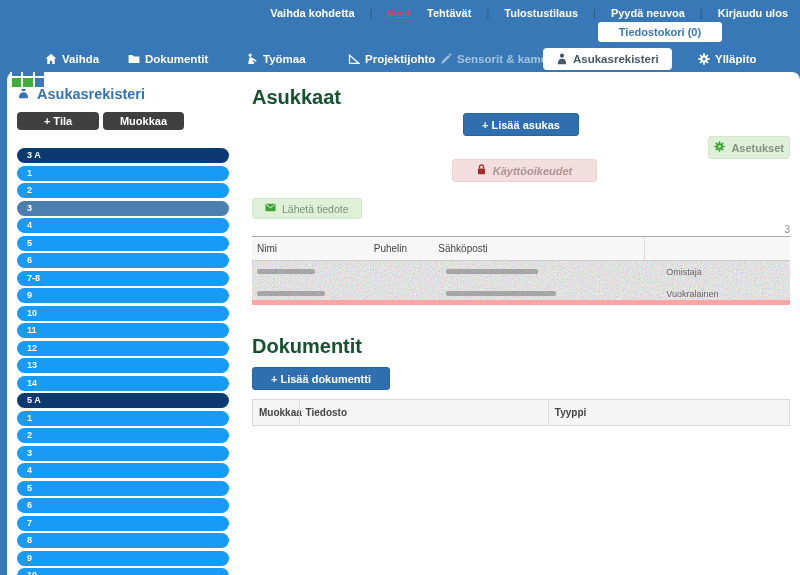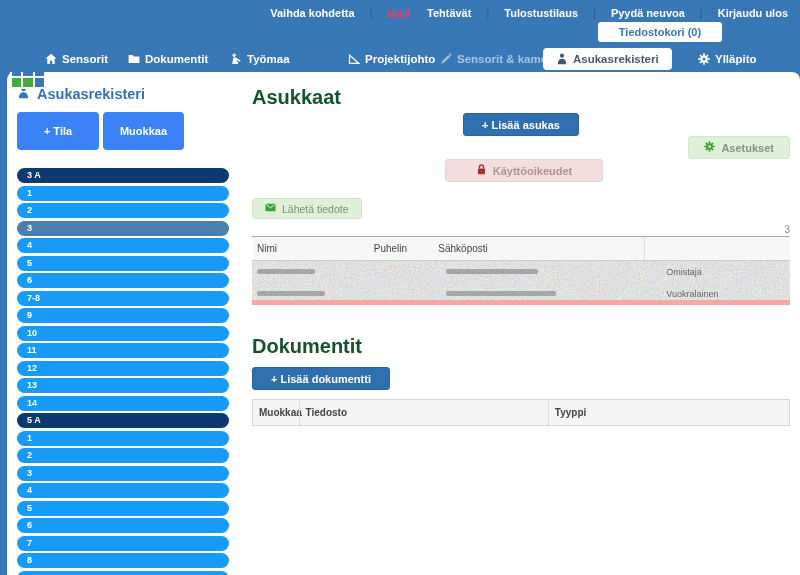--- a/index.html
+++ b/index.html
@@ -34,43 +34,43 @@
   .nav-item svg { display:block; }
 
   
   .panel { margin-left:7px; height:503px; background:#fff; border-radius:8px 8px 0 0;
            display:flex; overflow:hidden; }
 
   
   .sidebar { width:235px; padding:14px 0 0 10px; flex:none; }
   .sb-title { display:flex; align-items:center; gap:7px; color:#3474B4; font-size:14.5px; font-weight:bold; }
   .sb-buttons { display:flex; gap:4px; margin-top:10px; }
-  .sb-btn { background:#3b82f6; color:#fff; border:none; border-radius:4px; font-weight:bold;
-            font-size:11px; height:38px; cursor:pointer; font-family:inherit; }
+  .sb-btn { background:#404040; color:#fff; border:none; border-radius:4px; font-weight:bold;
+            font-size:11px; height:18px; cursor:pointer; font-family:inherit; }
   .sb-btn.tila { width:82px; } .sb-btn.muokkaa { width:81px; }
   .sb-list { margin-top:18px; }
   .sb-item { width:212px; height:15px; line-height:15px; border-radius:8px; margin-bottom:2.5px;
              color:#fff; font-size:9px; font-weight:bold; padding-left:10px; cursor:pointer; }
   .sb-item.group { background:#0C3A70; }
   .sb-item.unit { background:#189BF6; }
   .sb-item.unit.selected { background:#4B7FB0; }
 
   
   .main { flex:1; padding:14px 10px 0 10px; }
   .section-title { color:#14532d; font-size:20px; font-weight:bold; }
 
   .row-actions { display:flex; align-items:center; margin-top:4px;flex-direction:column; }
   .btn { display:inline-flex; align-items:center; justify-content:center; gap:6px; border-radius:3px;
          font-family:inherit; font-weight:bold; cursor:pointer; }
   .btn-primary { background:#2F6FB0; color:#fff; border:1px solid #2A64A0; font-size:11px;
                  height:23px; padding:0 18px; }
   .btn-green { background:#DFF0D8; color:#85937F; border:1px solid #D2E6C8; font-size:11px;
-               height:23px; padding:0 15px; }
+               height:23px; padding:0 5px; }
   .btn-red { background:#F2DEDE; color:#B59090; border:1px solid #EBD3D3; font-size:11px;
-             height:23px; padding:0 15px; width:158px; }
+             height:23px; padding:0 15px; width:145px;font-style:italic; }
   .spacer { margin-left:auto; }
   .gap6 { margin-left:6px; }
 
   .row-bulletins { display:flex; gap:6px; margin-top:16px; }
   .btn-green.small { height:21px; font-size:10.5px; font-weight:normal; color:#7B9378; padding:0 12px; }
 
   .count-line { text-align:right; color:#888; font-size:10px; margin-top:5px; margin-bottom:1px; }
 
   
   .res-header { display:flex; border-top:1px solid #A9A9A9; border-bottom:1px solid #CCC; background:#F7F7F7; }
@@ -124,29 +124,29 @@
     </div>
 
   <button class="basket-btn">Tiedostokori (0)</button>
 </div>
 
 <div class="nav">
     <div class="nav-item" style="left: 45px;">
       <svg viewBox="0 0 12 12" width="12" height="12">
         <path fill="#fff" d="M6 0.8 L11.4 5.6 H9.7 V11 H7.2 V7.8 H4.8 V11 H2.3 V5.6 H0.6 Z"></path>
       </svg>
-      <span>Sensorit</span>
+      <span>Vaihda</span>
     </div>
     <div class="nav-item" style="left: 128px;">
       <svg viewBox="0 0 12 12" width="12" height="12">
         <path fill="#fff" d="M0.6 2 H4.6 L5.8 3.4 H11.4 V10 H0.6 Z"></path>
       </svg>
       <span>Dokumentit</span>
     </div>
-    <div class="nav-item" style="left: 230px;">
+    <div class="nav-item" style="left: 246px;">
       <svg viewBox="0 0 12 12" width="12" height="12">
         <g fill="#fff">
           <circle cx="4.2" cy="2.2" r="1.6"></circle>
           <path d="M2.2 11 L3.2 5.6 C3.3 4.6 4.4 4 5.3 4.4 L7.6 5.4 L10.6 7.7 L9.8 8.8 L7 6.9 L6.4 8.1 L8.4 9.5 L7.9 11 Z"></path>
         </g>
       </svg>
       <span>Työmaa</span>
     </div>
     <div class="nav-item" style="left: 348px;">
       <svg viewBox="0 0 12 12" width="12" height="12">

